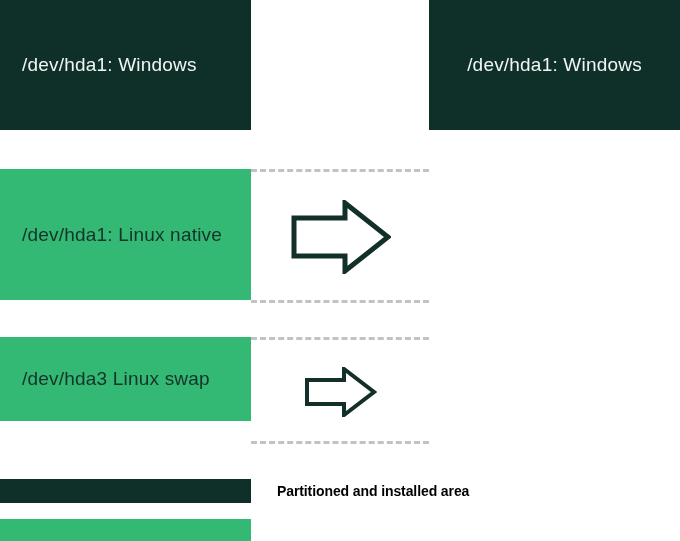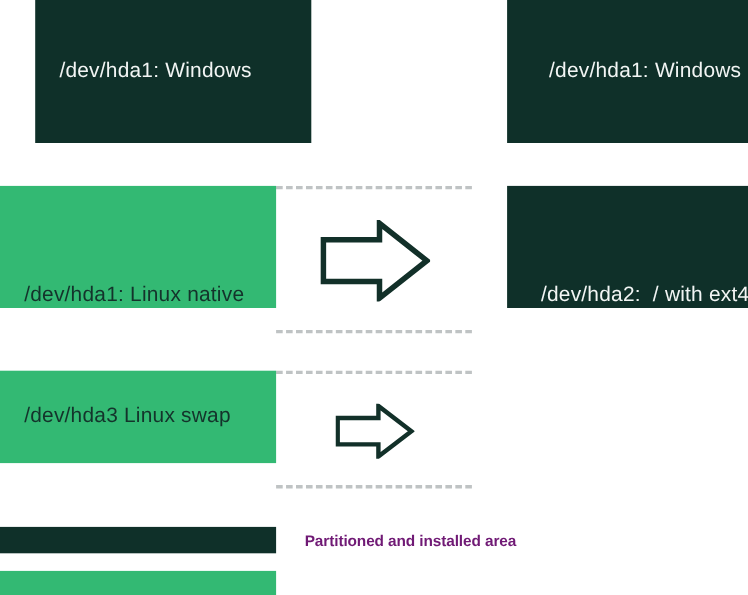--- a/index.html
+++ b/index.html
@@ -29,42 +29,41 @@
     align-items: center;
     box-sizing: border-box;
     font-family: "Liberation Sans", sans-serif;
     font-size: 19px;
     letter-spacing: 0.2px;
     white-space: pre;
   }
   .block.dark {
     background: #0f3029;
     color: #f2f5f4;
-    margin-left: 32px;
   }
   .block.green {
     background: #33b973;
     color: #14332b;
   }
   .block.left {
     left: 0;
     width: 251px;
     padding-left: 22px;
     justify-content: flex-start;
   }
   .block.right {
     left: 429px;
     width: 251px;
     justify-content: center;
     padding: 0 10px;
   }
 
   
   .row1 { top: 0px;   height: 130px; }
-  .row2 { top: 169px; height: 111px; align-items: flex-end; }
+  .row2 { top: 169px; height: 131px; }
   .row3 { top: 337px; height: 84px; }
 
   
   .dashline {
     position: absolute;
     left: 251px;
     width: 178px;
     height: 0;
     border-top: 3px dashed #bfc3c4;
   }
@@ -85,21 +84,21 @@
     width: 251px;
   }
   .legend-swatch.dark  { background: #0f3029; }
   .legend-swatch.green { background: #33b973; }
   .sw1 { top: 479px; height: 24px; }
   .sw2 { top: 519px; height: 24px; }
 
   .legend-label {
     position: absolute;
     left: 277px;
-    color: #701a75;
+    color: #000000;
     font-family: "Liberation Sans", sans-serif;
     font-size: 14px;
     font-weight: bold;
     letter-spacing: -0.1px;
     white-space: nowrap;
   }
   .lb1 { top: 483px; }
   .lb2 { top: 523px; }
 </style>
 </head>
@@ -121,23 +120,20 @@
   <div class="dashline dash-d"></div>
 
   <div class="block green left row2">
     <span>/dev/hda1: Linux native</span>
   </div>
 
   <svg class="arrow" style="left:291px; top:200px;" width="100" height="74" viewBox="0 0 100 74">
     <polygon points="3,18 54,18 54,3 97,37 54,71 54,56 3,56" fill="#ffffff" stroke="#123029" stroke-width="5" stroke-linejoin="miter"></polygon>
   </svg>
 
-  <div class="block dark right row2">
-    <span>/dev/hda2:  / with ext4</span>
-  </div>
 
   <div class="block green left row3">
     <span>/dev/hda3 Linux swap</span>
   </div>
 
   <svg class="arrow" style="left:305px; top:367px;" width="72" height="50" viewBox="0 0 72 50">
     <polygon points="2,13 39,13 39,2 69,25 39,48 39,37 2,37" fill="#ffffff" stroke="#123029" stroke-width="4" stroke-linejoin="miter"></polygon>
   </svg>
 
 

